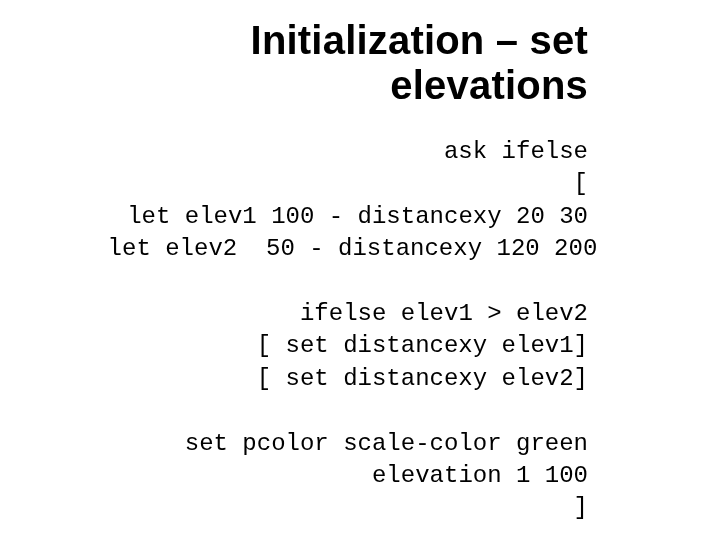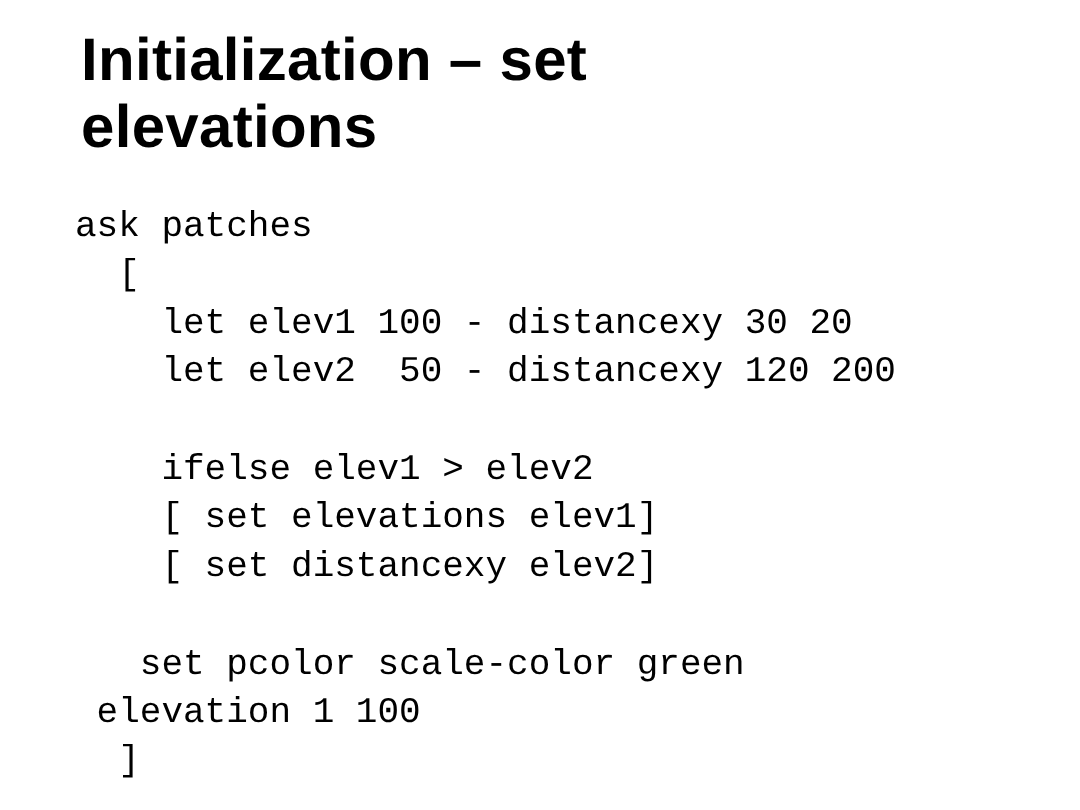--- a/index.html
+++ b/index.html
@@ -9,45 +9,46 @@
     height: 540px;
     background: #ffffff;
     font-family: Arial, Helvetica, sans-serif;
     color: #000000;
   }
   .slide {
     box-sizing: border-box;
     width: 588px;
     height: 540px;
     padding: 18px 0 0 0;
+    text-align: right;
   }
   .title {
     font-size: 40px;
     font-weight: bold;
     margin: 0 0 28px 54px;
     letter-spacing: 0.2px;
   }
   .code {
     font-family: "Courier New", Courier, monospace;
     font-size: 24px;
     line-height: 1.35;
     white-space: pre;
     margin-left: 50px;
   }
 </style>
 </head>
 <body>
 
 <div class="slide">
   <h1 class="title">Initialization – set elevations</h1>
-  <div class="code"><span>ask patches</span>
+  <div class="code"><span>ask ifelse</span>
 <span>  [</span>
-<span>    let elev1 100 - distancexy 30 20</span>
+<span>    let elev1 100 - distancexy 20 30</span>
 <span>    let elev2  50 - distancexy 120 200</span>
 <span></span>
 <span>    ifelse elev1 &gt; elev2</span>
-<span>    [ set elevations elev1]</span>
+<span>    [ set distancexy elev1]</span>
 <span>    [ set distancexy elev2]</span>
 <span></span>
 <span>   set pcolor scale-color green</span>
 <span> elevation 1 100</span>
 <span>  ]</span></div>
 </div>
 
 </body></html>

